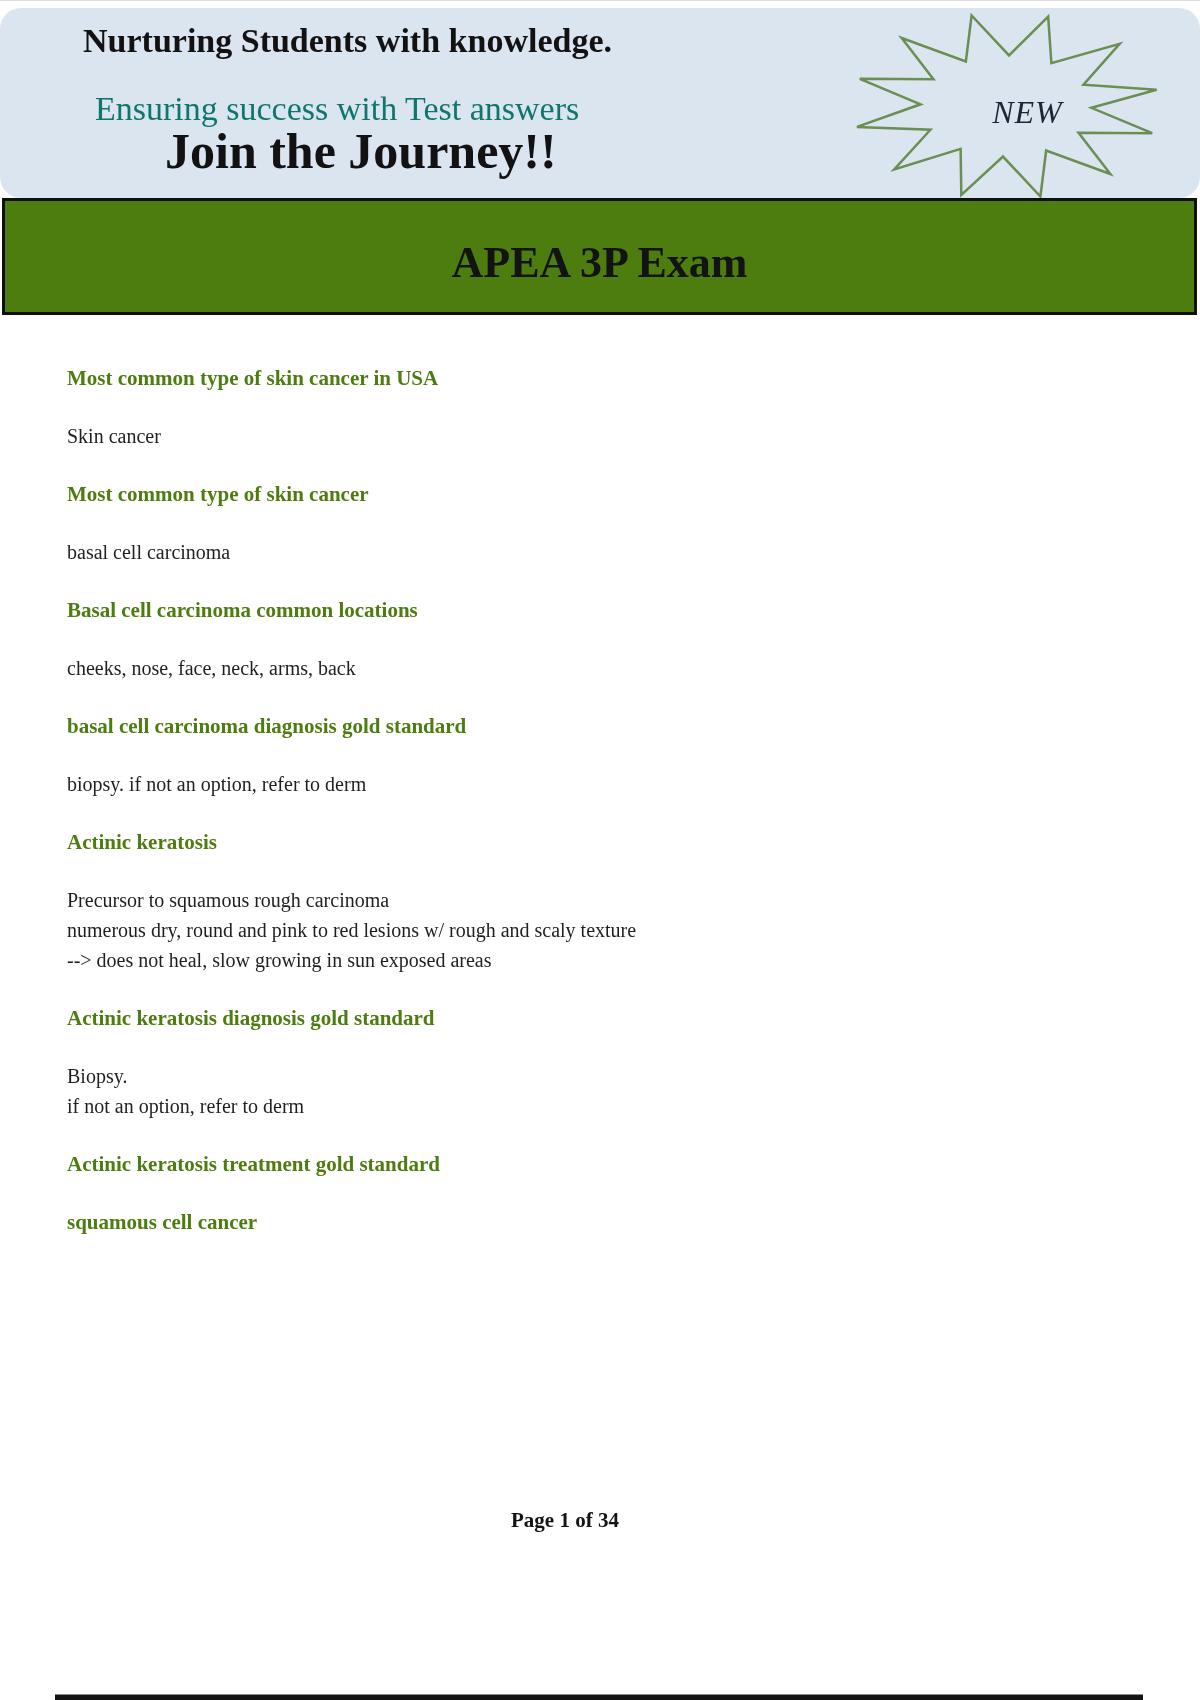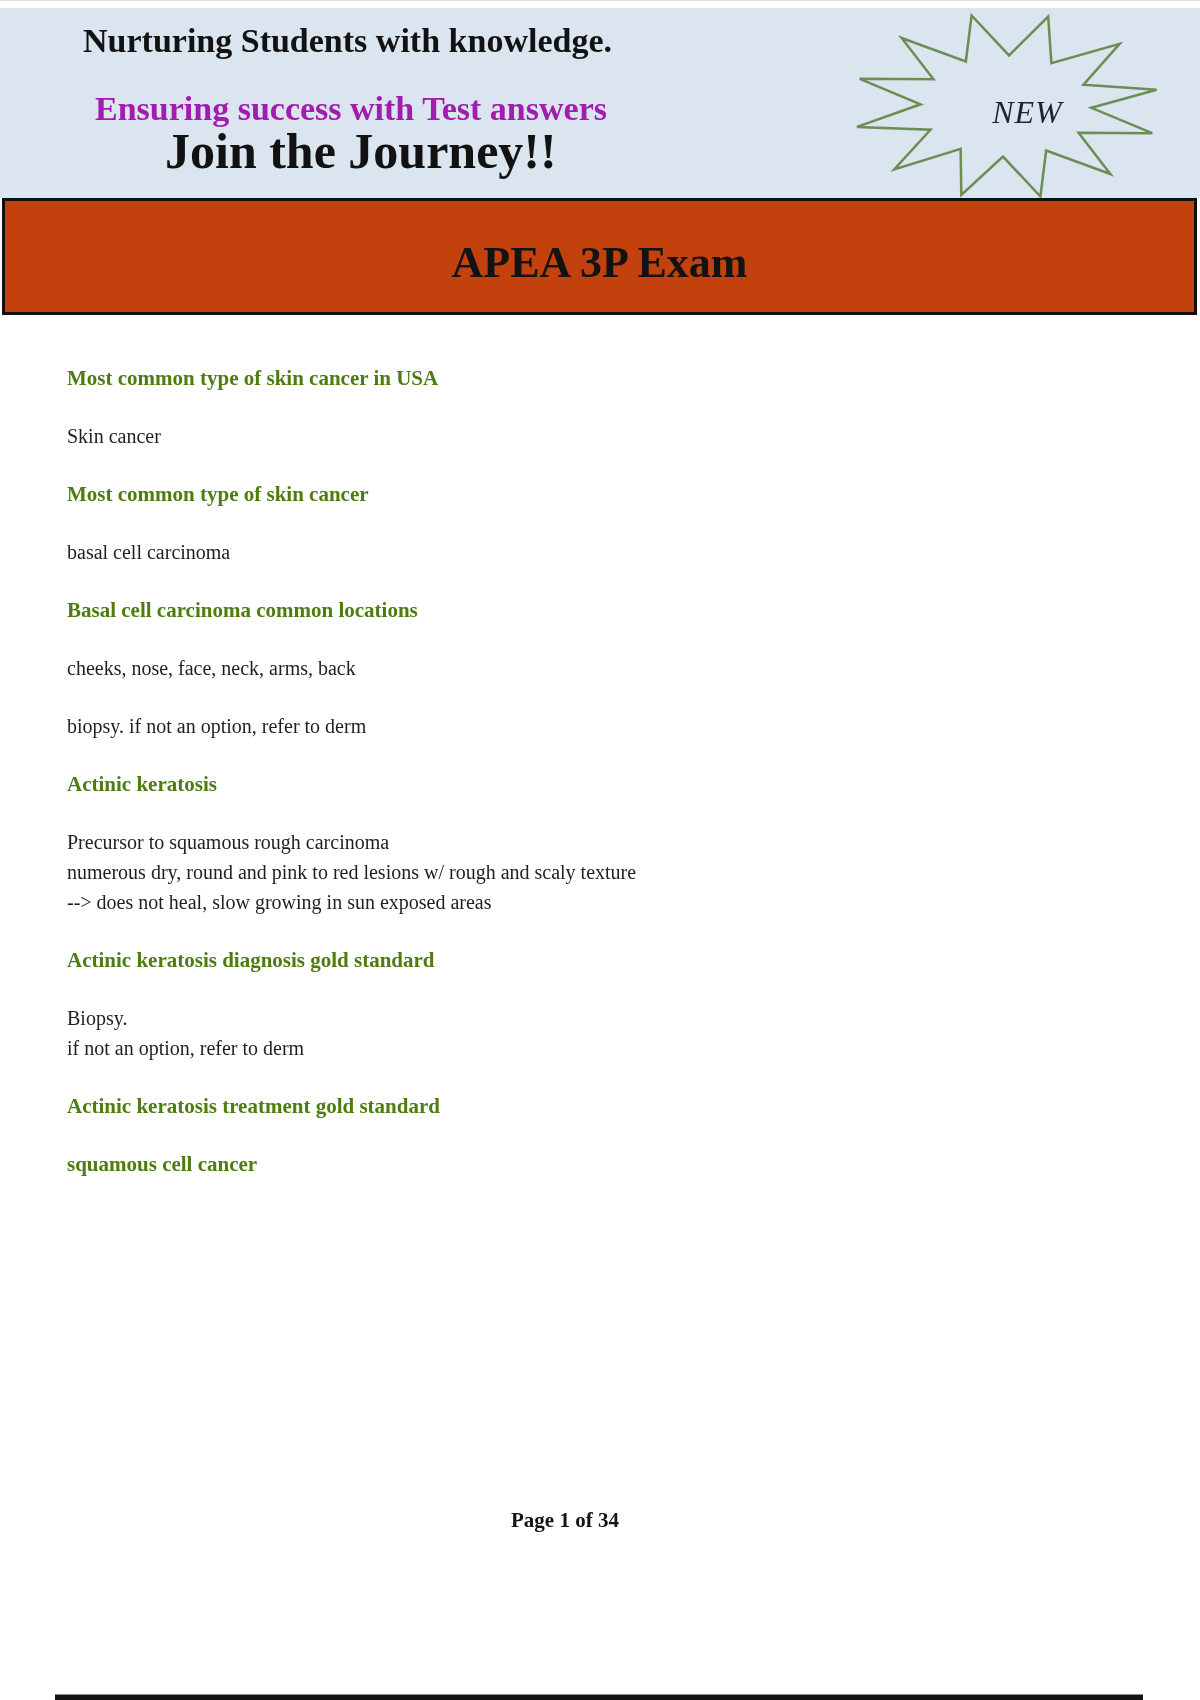--- a/index.html
+++ b/index.html
@@ -13,29 +13,30 @@
     overflow: hidden;
   }
   .top-hairline {
     position: absolute; top: 0; left: 0; width: 1200px; height: 1px;
     background: #dedede;
   }
   
   .header {
     position: absolute; top: 8px; left: 0; right: 0; height: 190px;
     background: #dbe5f0;
+    border-radius: 21px;
   }
   .header .line1 {
     position: absolute; left: 83px; top: 14px;
     font-size: 34px; font-weight: bold; color: #121212;
     white-space: nowrap;
   }
   .header .line2 {
     position: absolute; left: 95px; top: 82px;
-    font-size: 34px; font-weight: bold; color: #a21caf;
+    font-size: 34px; font-weight: normal; color: #0f766e;
     white-space: nowrap;
     text-align: center;
   }
   .header .line3 {
     position: absolute; left: 165px; top: 114px;
     font-size: 50px; font-weight: bold; color: #121212;
     white-space: nowrap;
   }
   .starburst {
     position: absolute; left: 845px; top: 0px;
@@ -44,21 +45,21 @@
   .badge-label {
     position: absolute; left: 950px; top: 86px; width: 155px;
     text-align: center;
     font-size: 32px; color: #1c2533; letter-spacing: 1px;
     white-space: nowrap;
     font-style: italic;
   }
   
   .banner {
     position: absolute; top: 198px; left: 2px; right: 3px; height: 117px;
-    background: #c2410c;
+    background: #4d7c0f;
     border: 3px solid #101010;
   }
   .banner .title {
     margin: 0; padding-top: 36px;
     text-align: center;
     font-size: 44px; font-weight: bold; color: #131313;
     line-height: 52px;
   }
   
   .content {
@@ -126,20 +127,21 @@
 
 
   <section>
     <p class="q">Basal cell carcinoma common locations</p>
     <div class="answer">
       <p>cheeks, nose, face, neck, arms, back</p>
     </div>
   </section>
 
   <section>
+    <p class="q">basal cell carcinoma diagnosis gold standard</p>
     <div class="answer">
       <p>biopsy. if not an option, refer to derm</p>
     </div>
   </section>
 
   <section>
     <p class="q">Actinic keratosis</p>
     <div class="answer">
       <p>Precursor to squamous rough carcinoma</p>
       <p>numerous dry, round and pink to red lesions w/ rough and scaly texture</p>

